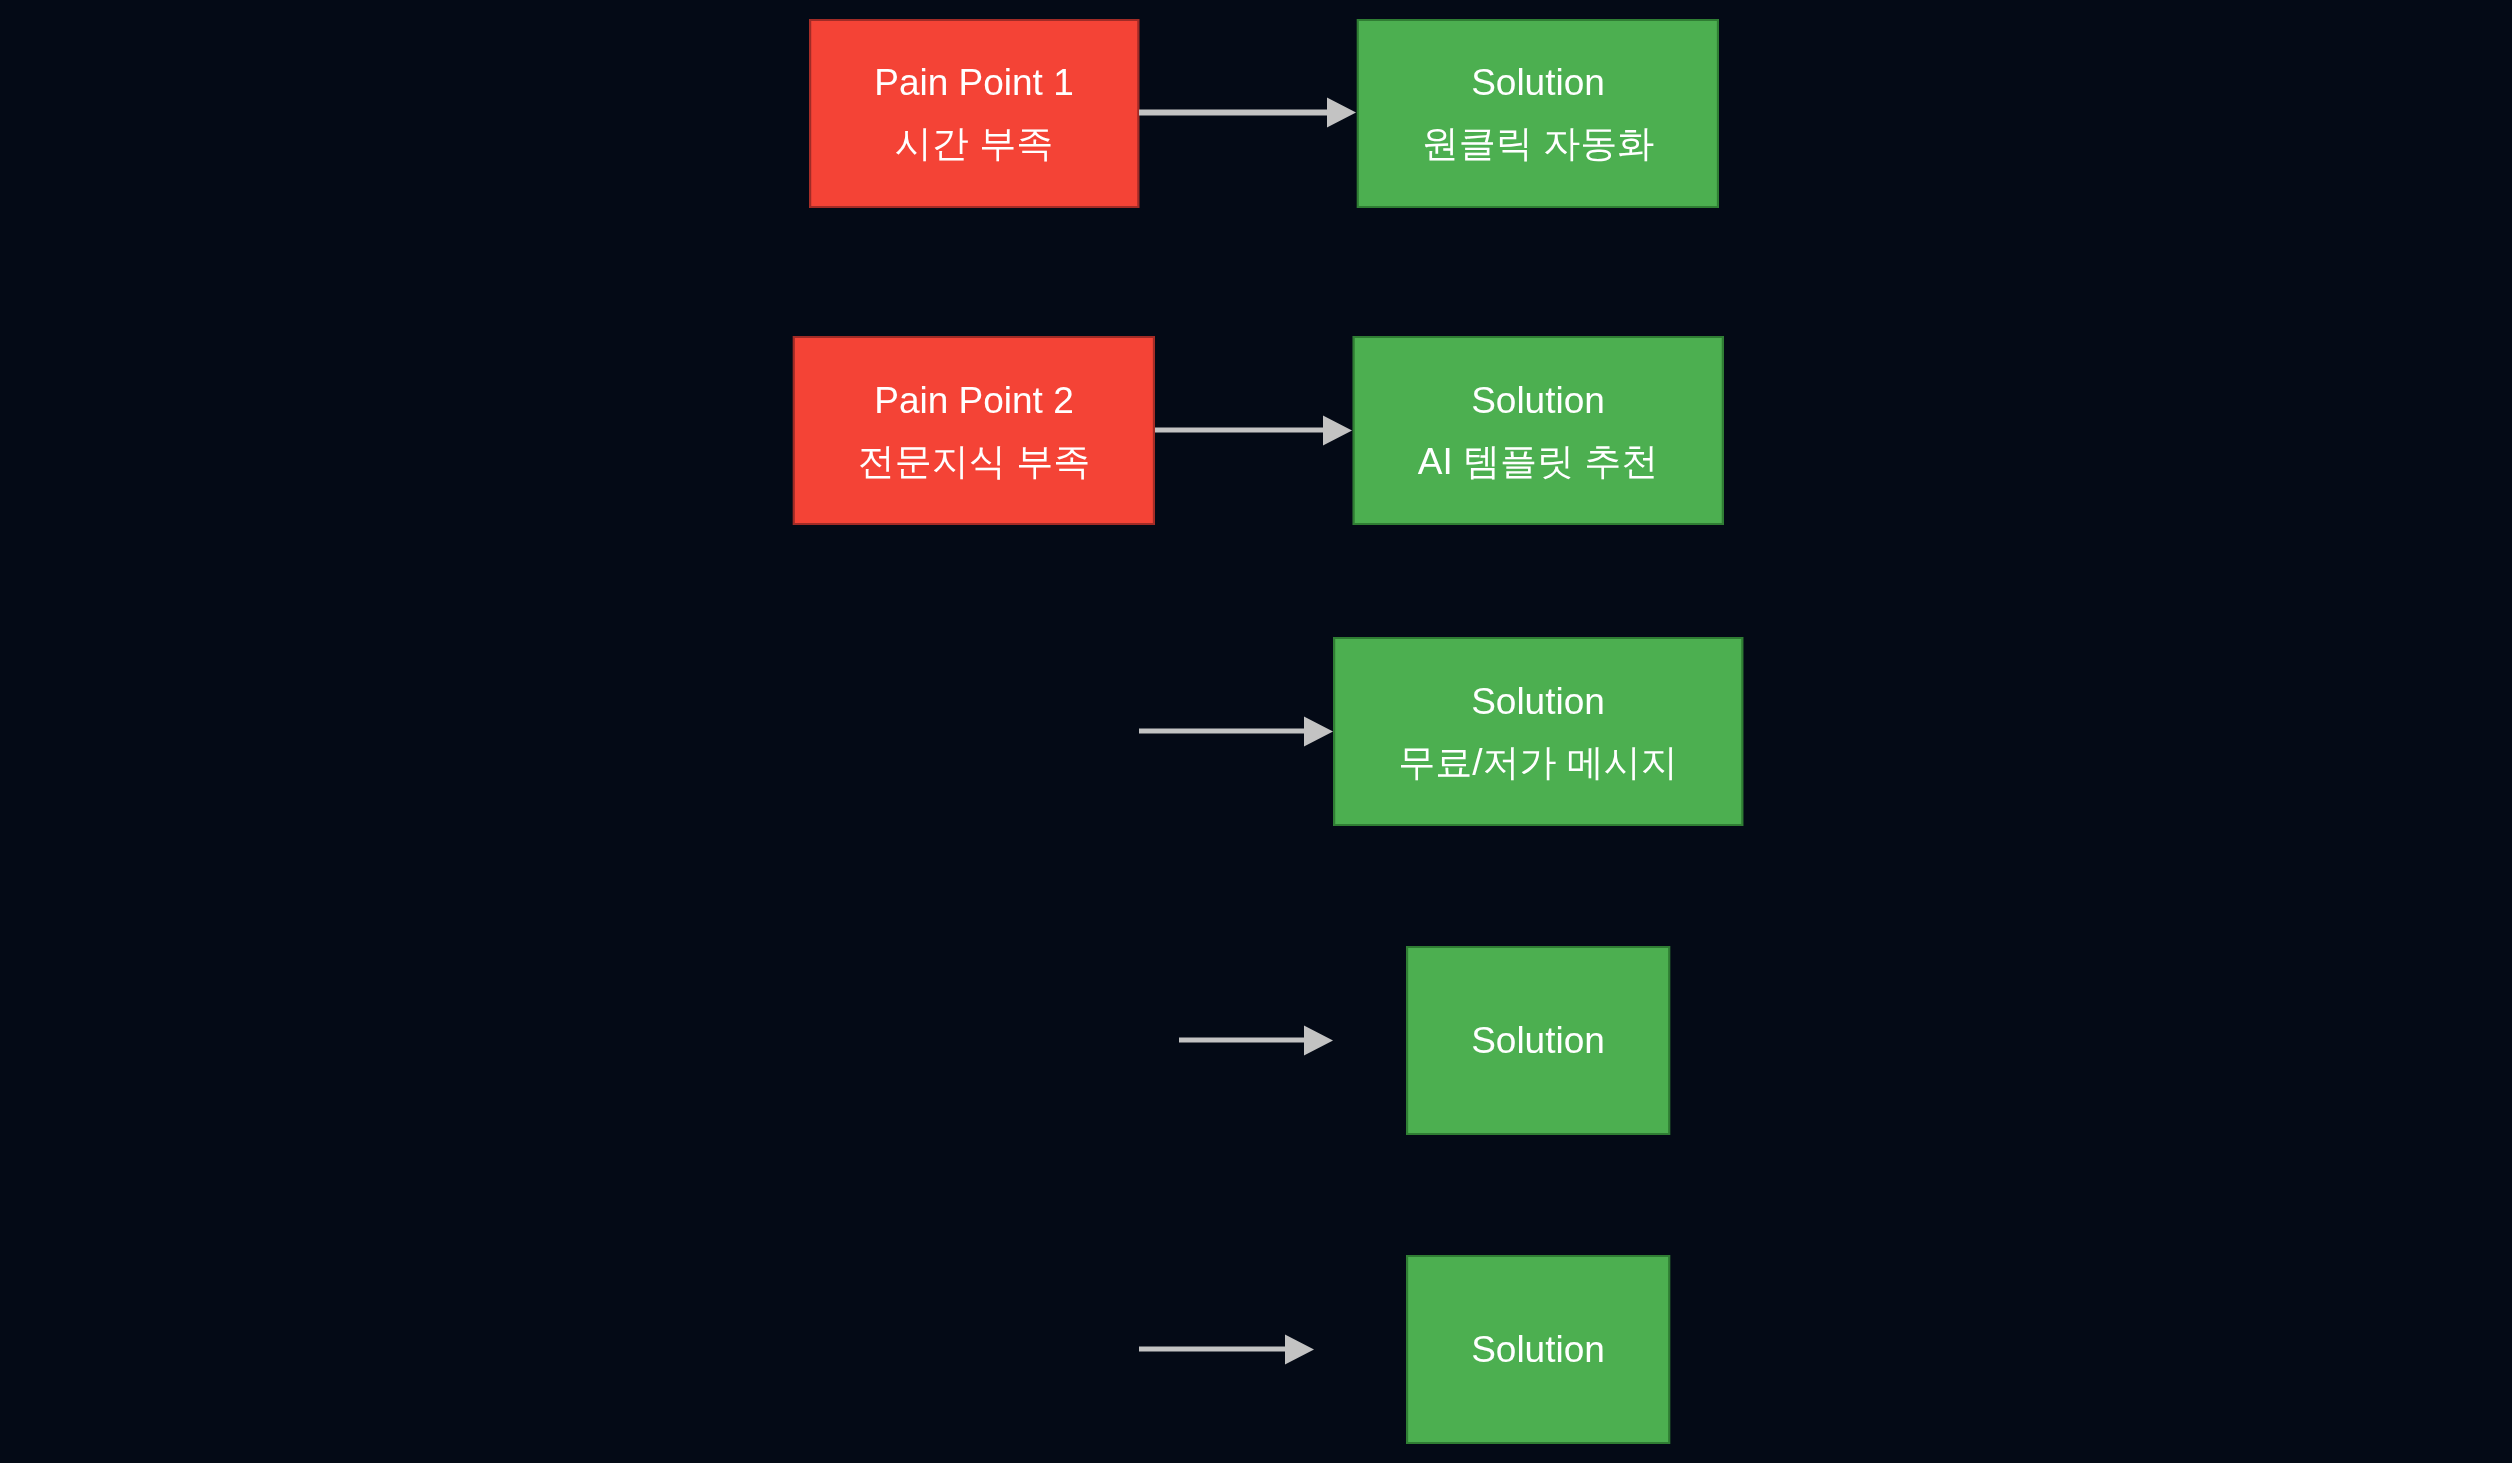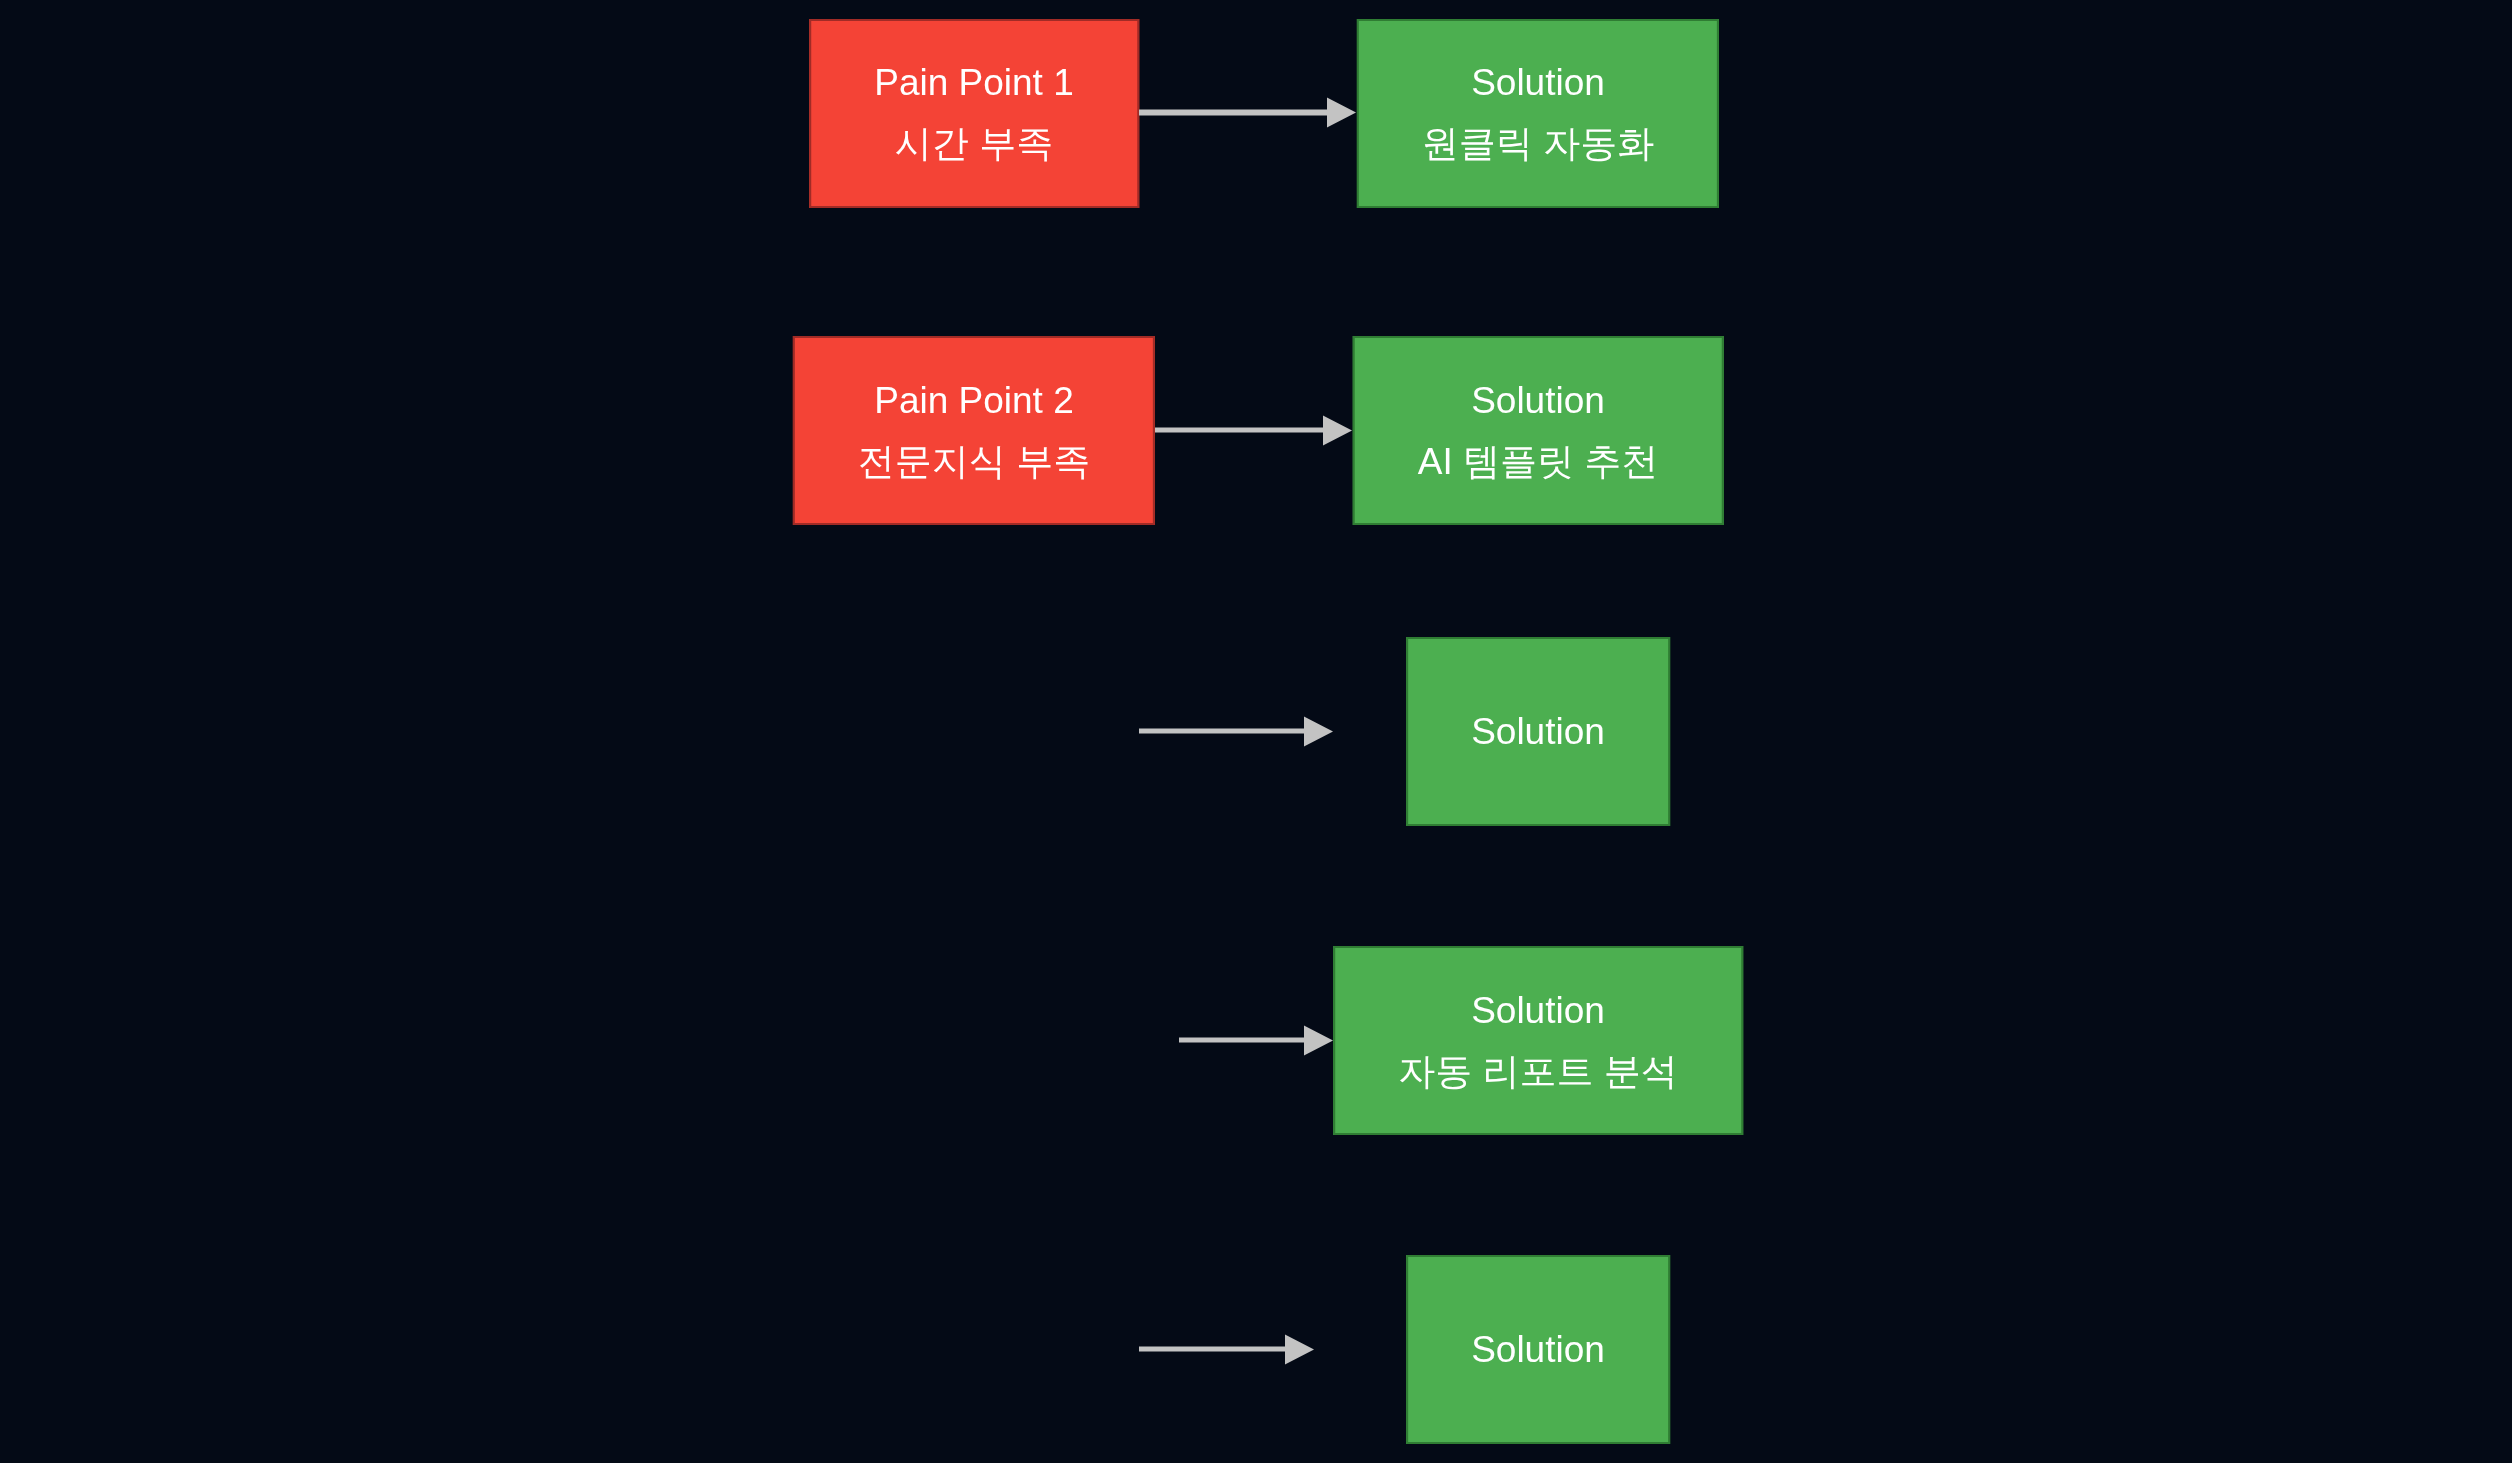--- a/index.html
+++ b/index.html
@@ -115,31 +115,31 @@
     </div>
   </div>
 
   <div class="row" style="top:637px">
     <div class="arrow" style="left: 1139px; width: 194px;">
       <div class="arrow-line"></div>
       <div class="arrow-head"></div>
     </div>
     <div class="box solution">
       <div class="line1">Solution</div>
+      <div class="line2">무료/저가 메시지</div>
     </div>
   </div>
 
   <div class="row" style="top:946px">
     <div class="arrow" style="left: 1179px; width: 154px;">
       <div class="arrow-line"></div>
       <div class="arrow-head"></div>
     </div>
     <div class="box solution">
       <div class="line1">Solution</div>
-      <div class="line2">자동 리포트 분석</div>
     </div>
   </div>
 
   <div class="row" style="top:1255px">
     <div class="arrow" style="left: 1139px; width: 175px;">
       <div class="arrow-line"></div>
       <div class="arrow-head"></div>
     </div>
     <div class="box solution">
       <div class="line1">Solution</div>

